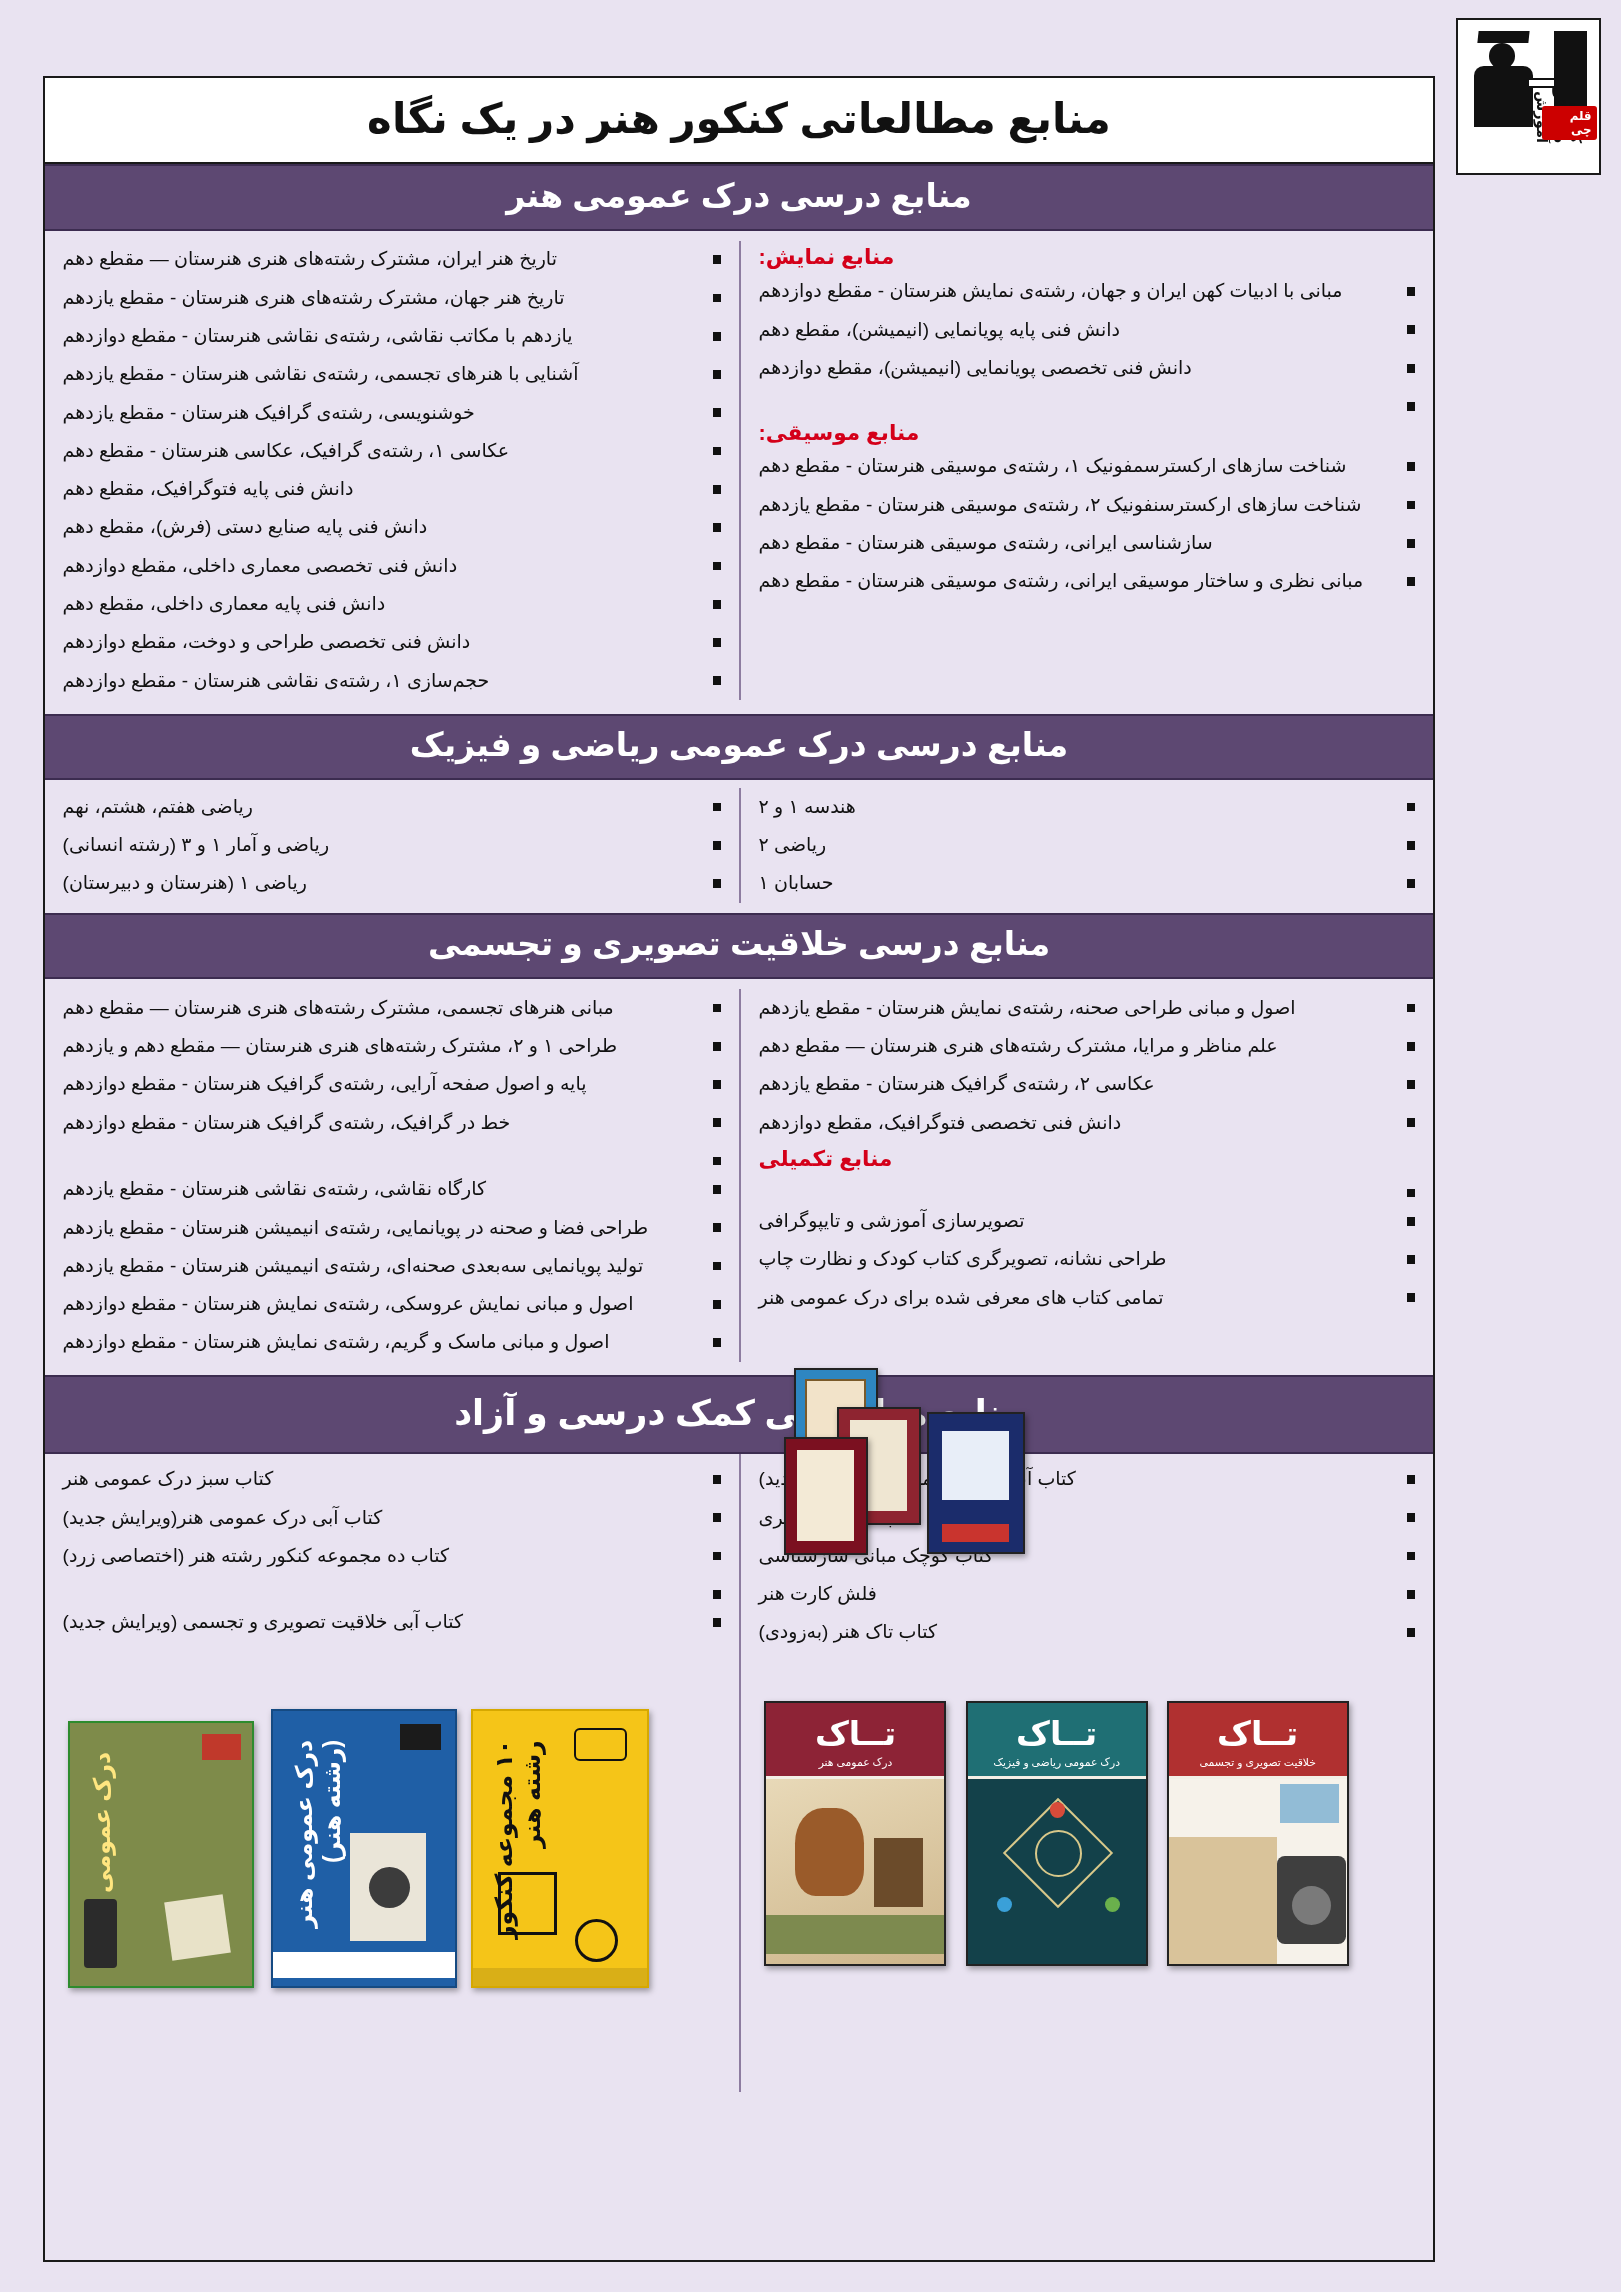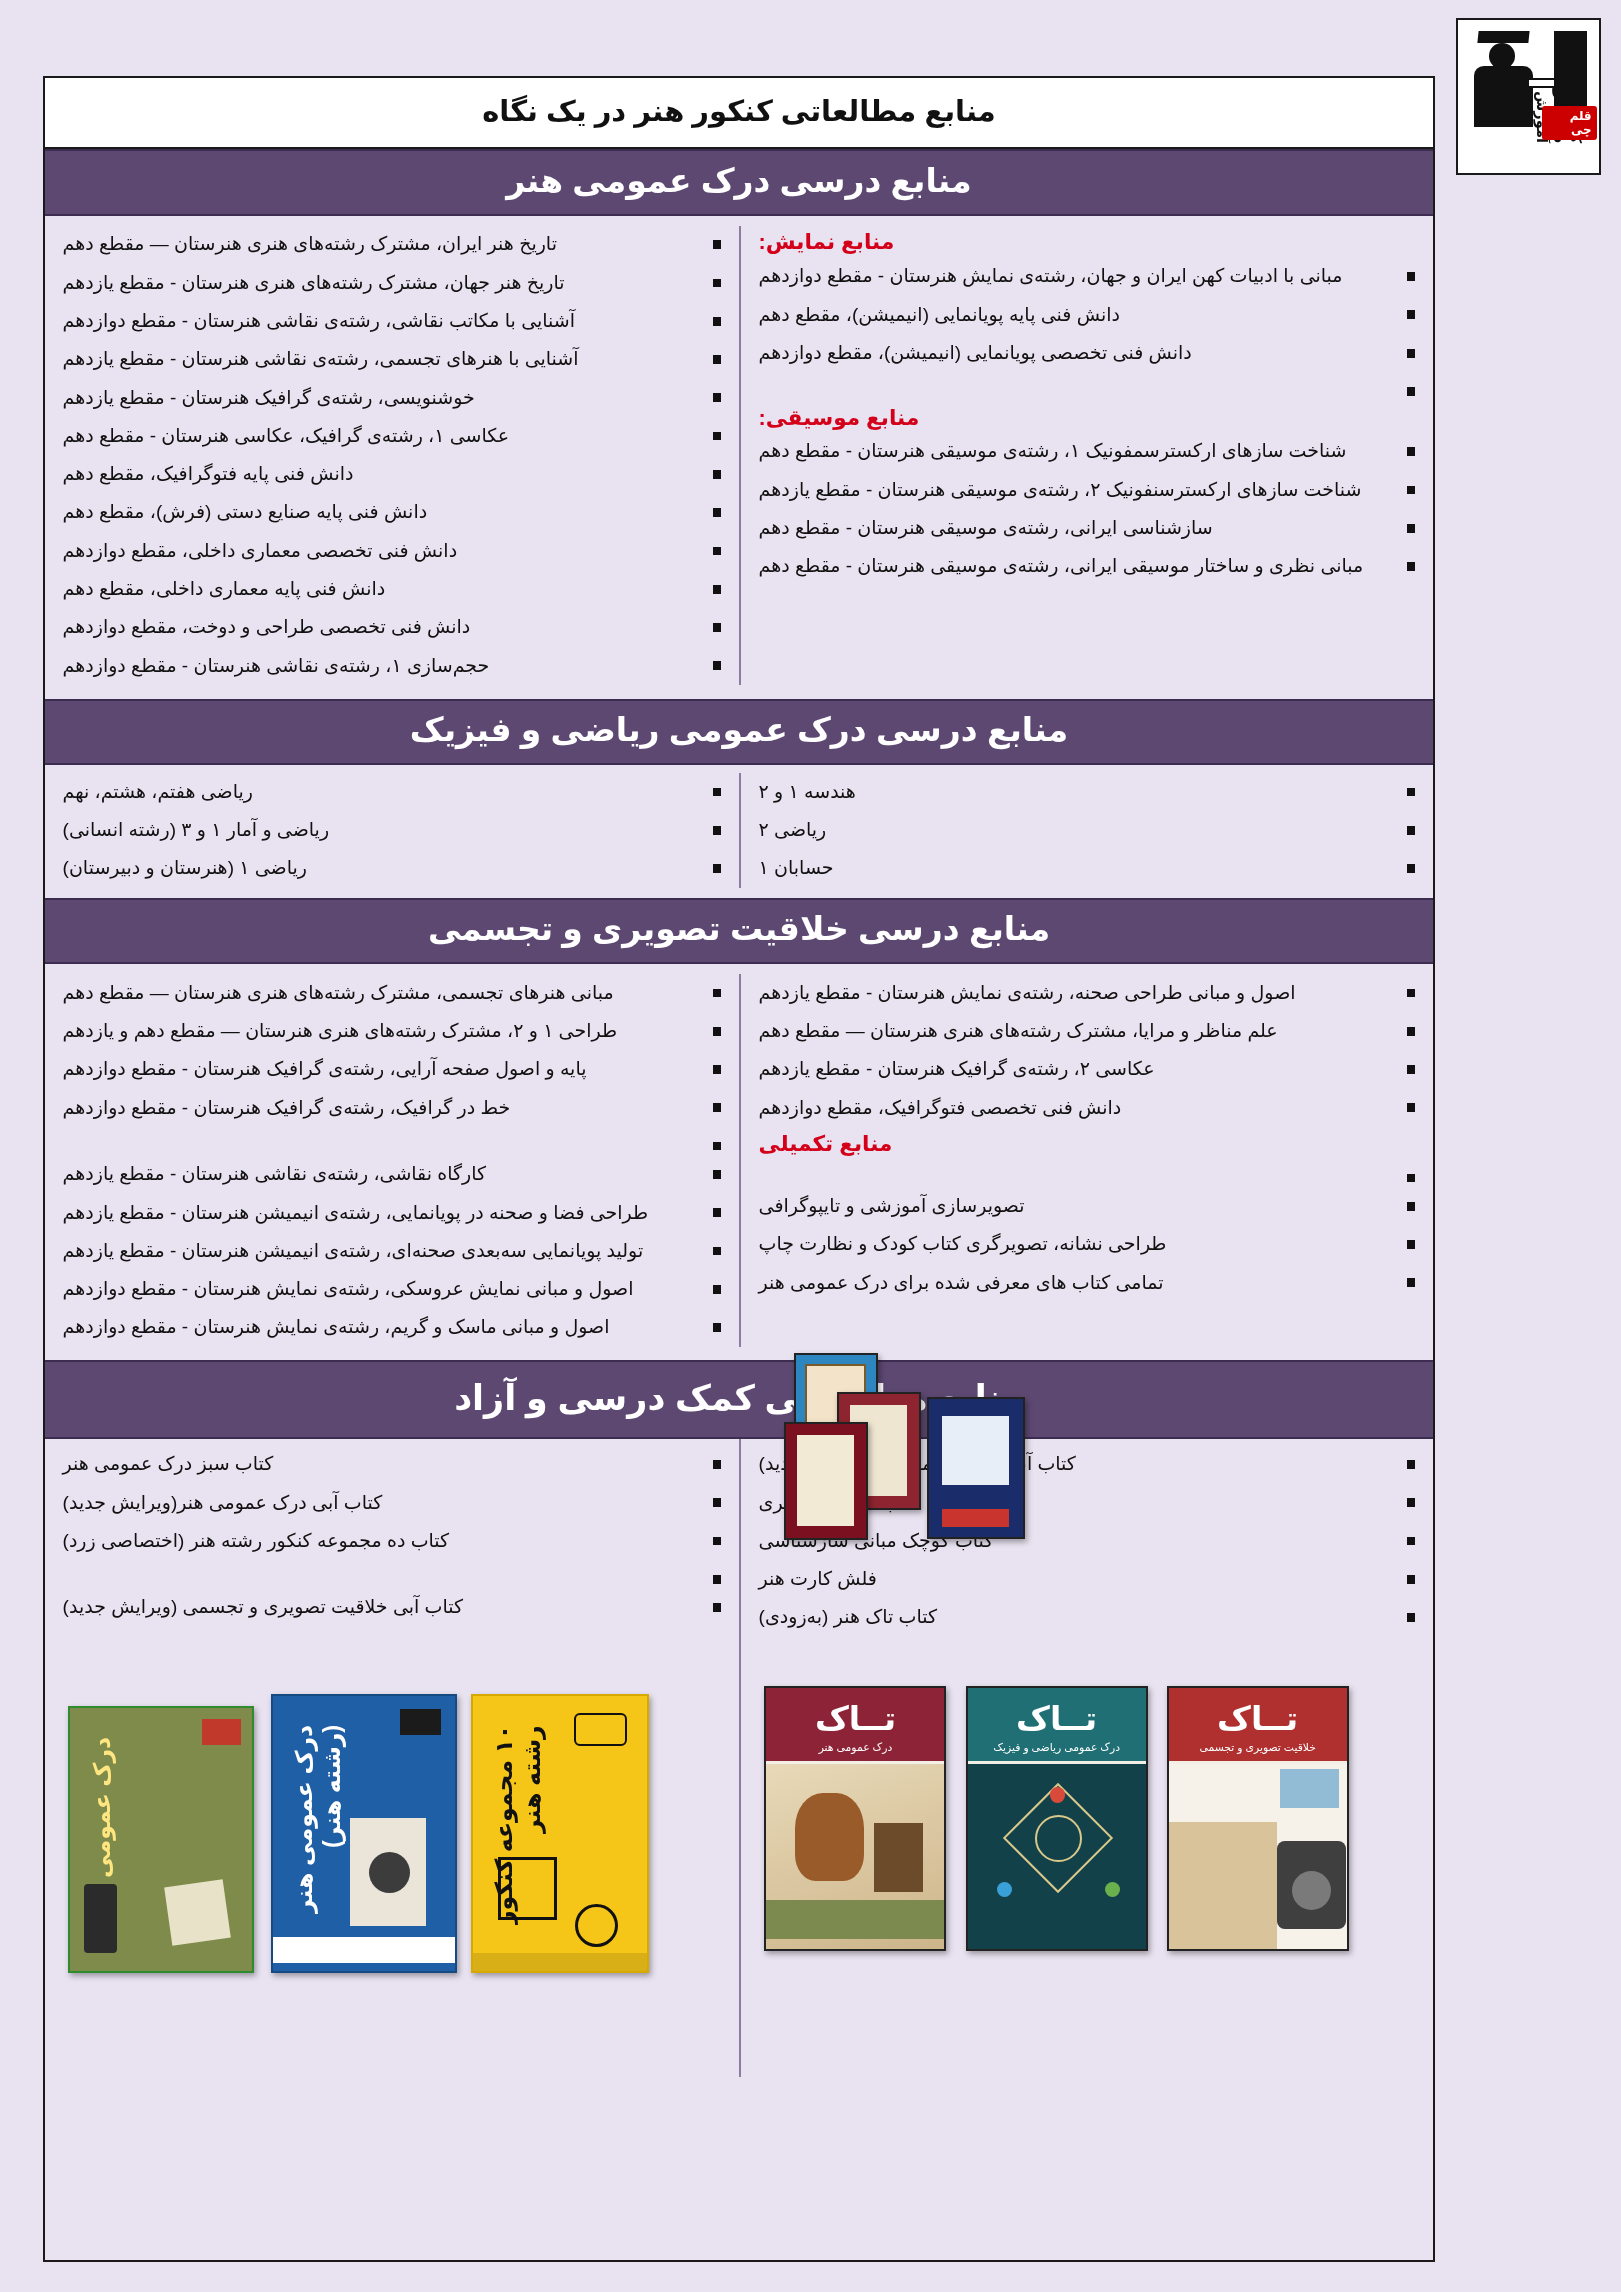--- a/index.html
+++ b/index.html
@@ -67,21 +67,21 @@
     position: absolute;
     top: 76px; right: 186px;
     width: 1392px; height: 2186px;
     border: 2.9px solid #1a1a1a;
     background: #e9e3f1;
   }
   .main-title {
     background: #ffffff;
     border-bottom: 2.9px solid #1a1a1a;
     text-align: center;
-    font-size: 29px;
+    font-size: 42px;
     font-weight: bold;
     color: #111;
     padding: 15.7px 0 19.6px 0;
     letter-spacing: -0.5px;
   }
   .section-head {
     background: #5d4872;
     color: #ffffff;
     text-align: center;
     font-size: 33px;
@@ -250,21 +250,21 @@
           <li>
               <span class="bullet"></span>
               <span class="txt">تاریخ هنر ایران، مشترک رشته‌های هنری هنرستان — مقطع دهم</span>
             </li>
           <li>
               <span class="bullet"></span>
               <span class="txt">تاریخ هنر جهان، مشترک رشته‌های هنری هنرستان - مقطع یازدهم</span>
             </li>
           <li>
               <span class="bullet"></span>
-              <span class="txt">آشنایی با مکاتب نقاشی، رشته‌ی نقاشی هنرستان - مقطع دوازدهم</span>
+              <span class="txt">یازدهم با مکاتب نقاشی، رشته‌ی نقاشی هنرستان - مقطع دوازدهم</span>
             </li>
           <li>
               <span class="bullet"></span>
               <span class="txt">آشنایی با هنرهای تجسمی، رشته‌ی نقاشی هنرستان - مقطع یازدهم</span>
             </li>
           <li>
               <span class="bullet"></span>
               <span class="txt">خوشنویسی، رشته‌ی گرافیک هنرستان - مقطع یازدهم</span>
             </li>
           <li>

